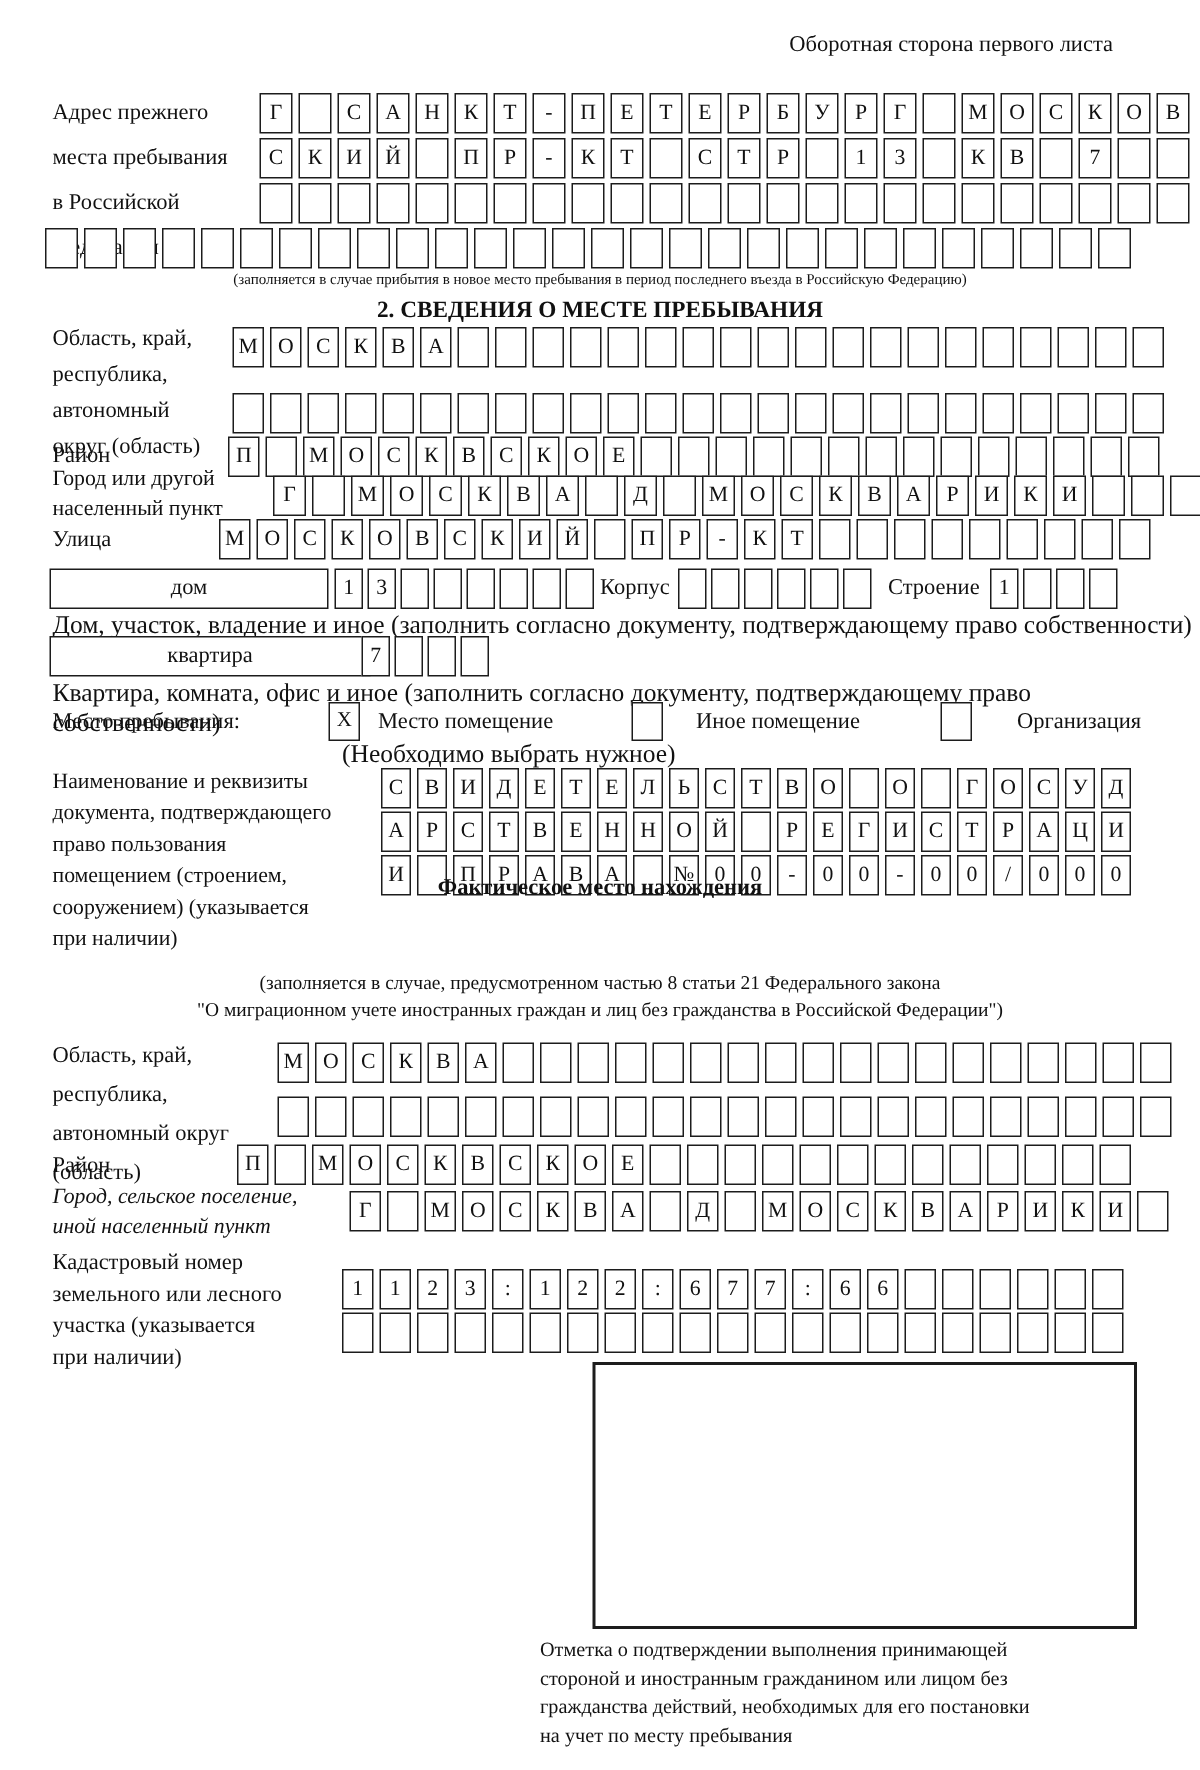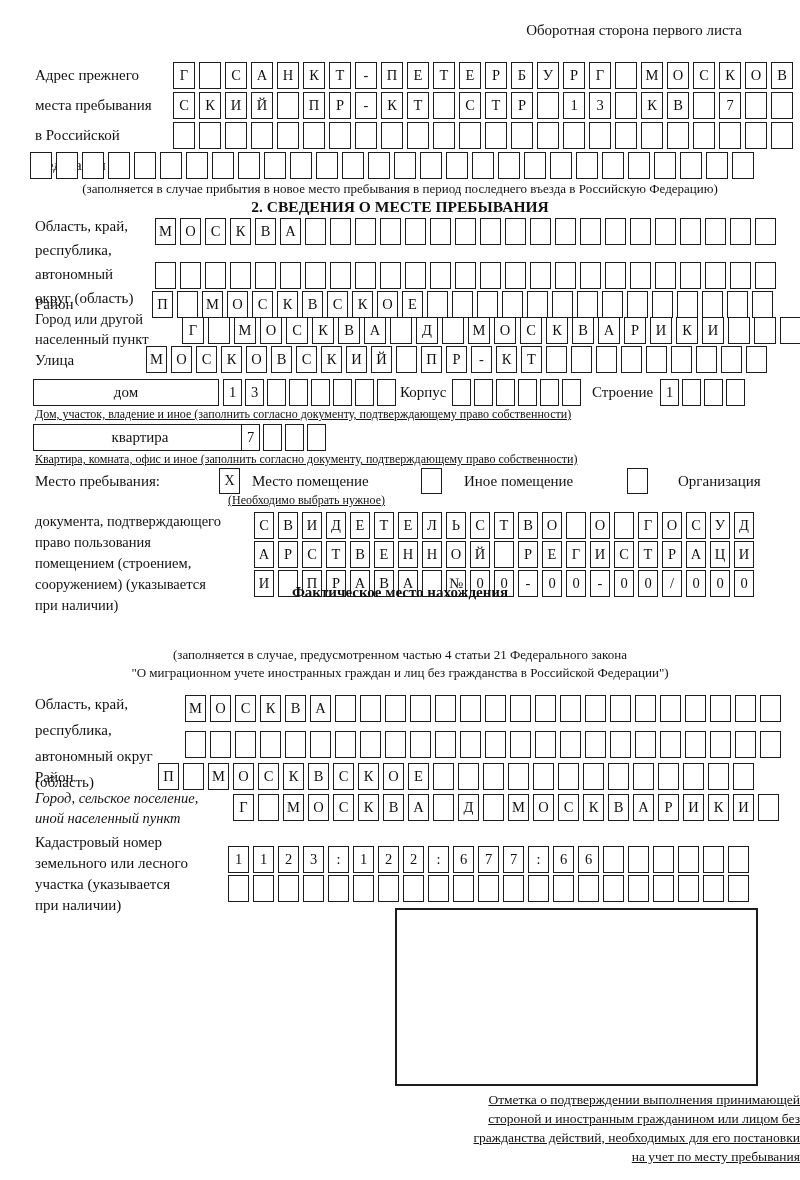--- a/index.html
+++ b/index.html
@@ -21,21 +21,21 @@
   .cellrow.p22{gap:3px;}
   .cellrow.p22 .cell{width:19px;}
   .widebox{
     box-sizing:border-box;border:1.6px solid #1c1c1c;height:27px;
     display:flex;align-items:center;justify-content:center;font-size:15px;background:#fff;
   }
   .checkbox{
     width:21px;height:26px;box-sizing:border-box;border:1.6px solid #1c1c1c;
     display:flex;align-items:center;justify-content:center;font-size:14px;background:#fff;
   }
-  .caption{font-size:12px;text-decoration:underline;}
+  .caption{font-size:17px;}
   .note-c{width:800px;text-align:center;font-size:13px;}
   .title-c{width:800px;text-align:center;font-size:15.5px;font-weight:bold;}
   .mlines div{white-space:nowrap;}
   .lh30 div{line-height:30px;}
   .lh24 div{line-height:24px;}
   .lh26 div{line-height:26px;}
   .lh21 div{line-height:21px;}
   .lh20 div{line-height:20px;font-size:14.5px;}
   .stampbox{box-sizing:border-box;border:2px solid #1c1c1c;background:#fff;}
 </style>
@@ -151,21 +151,21 @@
     <span class="cell"></span>
     <span class="cell"></span>
     <span class="cell"></span>
     <span class="cell"></span>
     <span class="cell"></span>
     <span class="cell"></span>
     <span class="cell"></span>
     <span class="cell"></span>
     <span class="cell"></span>
   </div>
-<div class="abs note-c" style="top:181px;left:0;font-size:13px;">(заполняется в случае прибытия в новое место пребывания в период последнего въезда в Российскую Федерацию)</div>
+<div class="abs note-c" style="top:181px;left:0;font-size:10px;">(заполняется в случае прибытия в новое место пребывания в период последнего въезда в Российскую Федерацию)</div>
 
 <div class="abs title-c" style="top:198px;left:0;">2. СВЕДЕНИЯ О МЕСТЕ ПРЕБЫВАНИЯ</div>
 
 <div class="abs mlines lh24" style="left:35px;top:214px;font-size:15px;">
     <div>Область, край,</div>
     <div>республика,</div>
     <div>автономный</div>
     <div>округ (область)</div>
   </div>
 <div class="abs cellrow p25" style="left:155px;top:218px;">
@@ -353,20 +353,21 @@
 <div class="abs lbl" style="left:35px;top:471px;">Место пребывания:</div>
 <div class="abs checkbox" style="left:219px;top:468px;">X</div>
 <div class="abs lbl" style="left:252px;top:471px;">Место помещение</div>
 <div class="abs checkbox" style="left:421px;top:468px;"></div>
 <div class="abs lbl" style="left:464px;top:471px;">Иное помещение</div>
 <div class="abs checkbox" style="left:627px;top:468px;"></div>
 <div class="abs lbl" style="left:678px;top:471px;">Организация</div>
 <div class="abs caption" style="left:228px;top:493px;">(Необходимо выбрать нужное)</div>
 
 <div class="abs mlines lh21" style="left:35px;top:511px;font-size:14.5px;">
+    <div>Наименование и реквизиты</div>
     <div>документа, подтверждающего</div>
     <div>право пользования</div>
     <div>помещением (строением,</div>
     <div>сооружением) (указывается</div>
     <div>при наличии)</div>
   </div>
 <div class="abs cellrow p24" style="left:254px;top:512px;">
     <span class="cell">С</span>
     <span class="cell">В</span>
     <span class="cell">И</span>
@@ -430,21 +431,21 @@
     <span class="cell">-</span>
     <span class="cell">0</span>
     <span class="cell">0</span>
     <span class="cell">/</span>
     <span class="cell">0</span>
     <span class="cell">0</span>
     <span class="cell">0</span>
   </div>
 
 <div class="abs title-c" style="top:584px;left:0;font-size:15px;">Фактическое место нахождения</div>
-<div class="abs note-c" style="top:647px;left:0;">(заполняется в случае, предусмотренном частью 4 статьи 21 Федерального закона</div>
+<div class="abs note-c" style="top:647px;left:0;">(заполняется в случае, предусмотренном частью 8 статьи 21 Федерального закона</div>
 <div class="abs note-c" style="top:665px;left:0;">"О миграционном учете иностранных граждан и лиц без гражданства в Российской Федерации")</div>
 
 <div class="abs mlines lh26" style="left:35px;top:691px;font-size:15px;">
     <div>Область, край,</div>
     <div>республика,</div>
     <div>автономный округ</div>
     <div>(область)</div>
   </div>
 <div class="abs cellrow p25" style="left:185px;top:695px;">
     <span class="cell">М</span>
@@ -603,18 +604,18 @@
     <span class="cell"></span>
     <span class="cell"></span>
     <span class="cell"></span>
     <span class="cell"></span>
     <span class="cell"></span>
     <span class="cell"></span>
     <span class="cell"></span>
   </div>
 
 <div class="abs stampbox" style="left:395px;top:908px;width:363px;height:178px;"></div>
-<div class="abs mlines" style="left:360px;top:1090px;width:440px;text-align:right;font-size:13.5px;line-height:19px;text-decoration:underline;">
+<div class="abs mlines" style="left:360px;top:1090px;width:440px;text-align:left;font-size:13.5px;line-height:19px;">
     <div>Отметка о подтверждении выполнения принимающей</div>
     <div>стороной и иностранным гражданином или лицом без</div>
     <div>гражданства действий, необходимых для его постановки</div>
     <div>на учет по месту пребывания</div>
   </div>
 
 </body></html>

